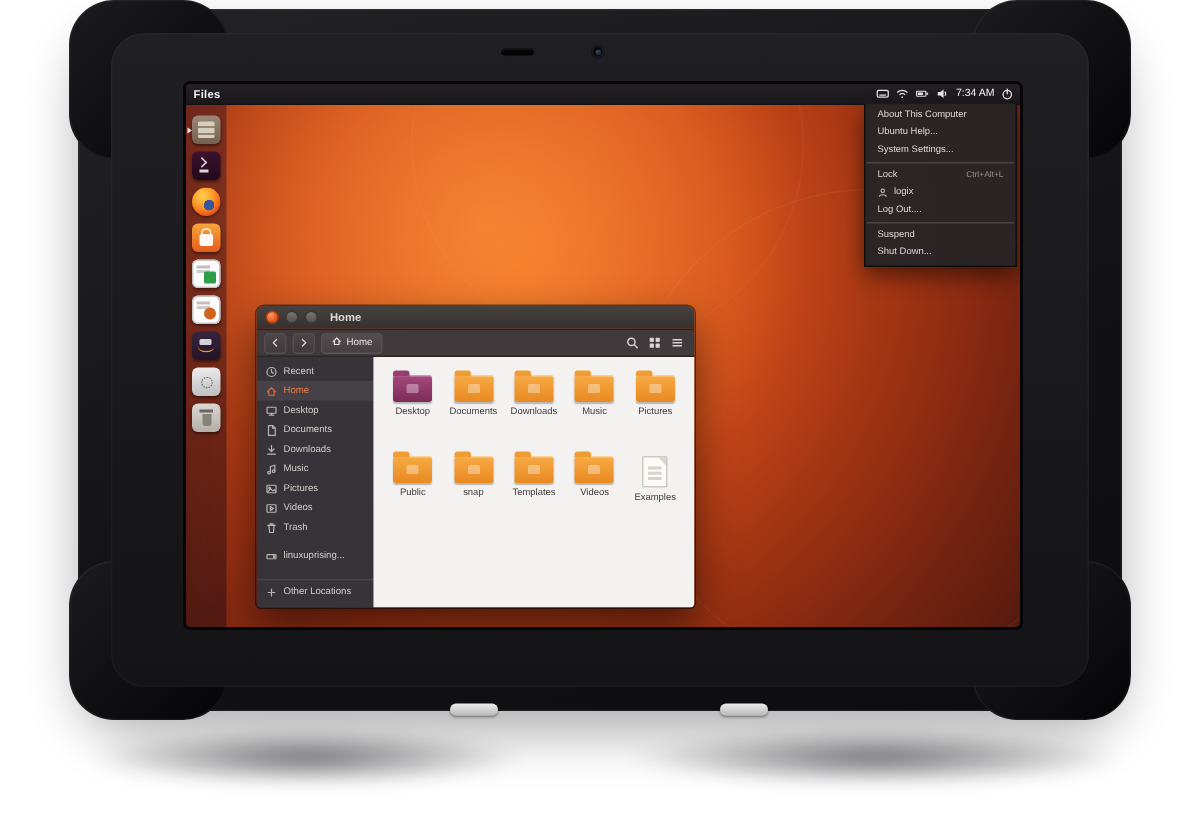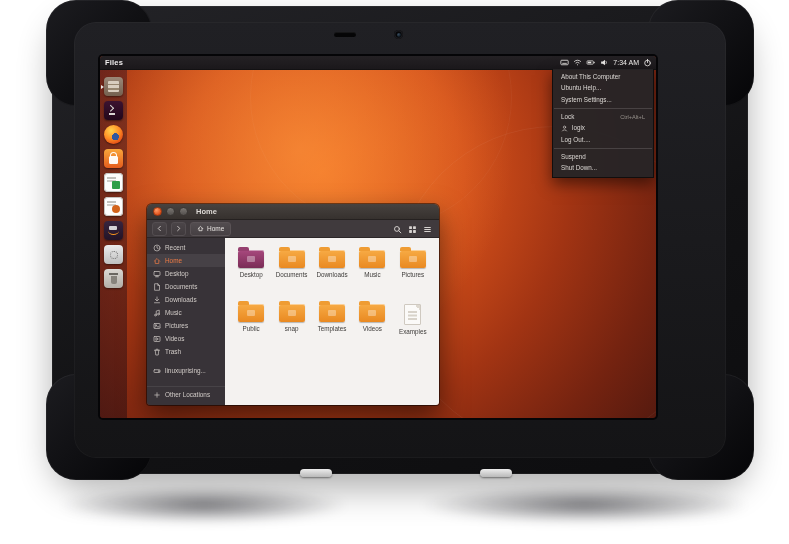--- a/index.html
+++ b/index.html
@@ -29,21 +29,21 @@
     background:#050506;box-shadow:inset 0 1px 1px rgba(255,255,255,.08);}
   .camera{position:absolute;left:342px;top:24px;width:9px;height:9px;border-radius:50%;
     background:#060608;box-shadow:inset 0 0 0 1.5px #1a1a1e;}
   .camera::after{content:"";position:absolute;left:2.5px;top:2.5px;width:4px;height:4px;border-radius:50%;
     background:radial-gradient(circle at 30% 30%,#3b4f63,#101a22 70%);}
   .foot{position:absolute;bottom:-3px;width:32px;height:8px;border-radius:4px;
     background:linear-gradient(#ececec,#b9b9b9);box-shadow:0 1px 2px rgba(0,0,0,.45);}
   .foot.left{left:248px;} .foot.right{left:428px;}
 
   
-  .screen{position:absolute;left:48px;top:50px;width:556px;height:362px;border-radius:3px;
+  .screen{position:absolute;left:72px;top:50px;width:556px;height:362px;border-radius:3px;
     background:#000;overflow:hidden;box-shadow:0 0 0 2px #050507;}
   .wallpaper{position:absolute;inset:0;
     background:
       radial-gradient(circle at 36% 26%,rgba(255,160,70,.50),transparent 48%),
       radial-gradient(circle at 40% 32%,#ef6c1f 0%,#d4501a 34%,#a23413 60%,#752310 83%,#561a0f 100%);}
   .wp-ring{position:absolute;border-radius:50%;border:1px solid rgba(255,255,255,.05);}
   .ring1{width:320px;height:320px;right:-60px;top:70px;}
   .ring2{width:260px;height:260px;left:150px;top:-90px;border-color:rgba(255,255,255,.04);}
 
   .topbar{position:absolute;left:0;top:0;right:0;height:13px;z-index:40;

